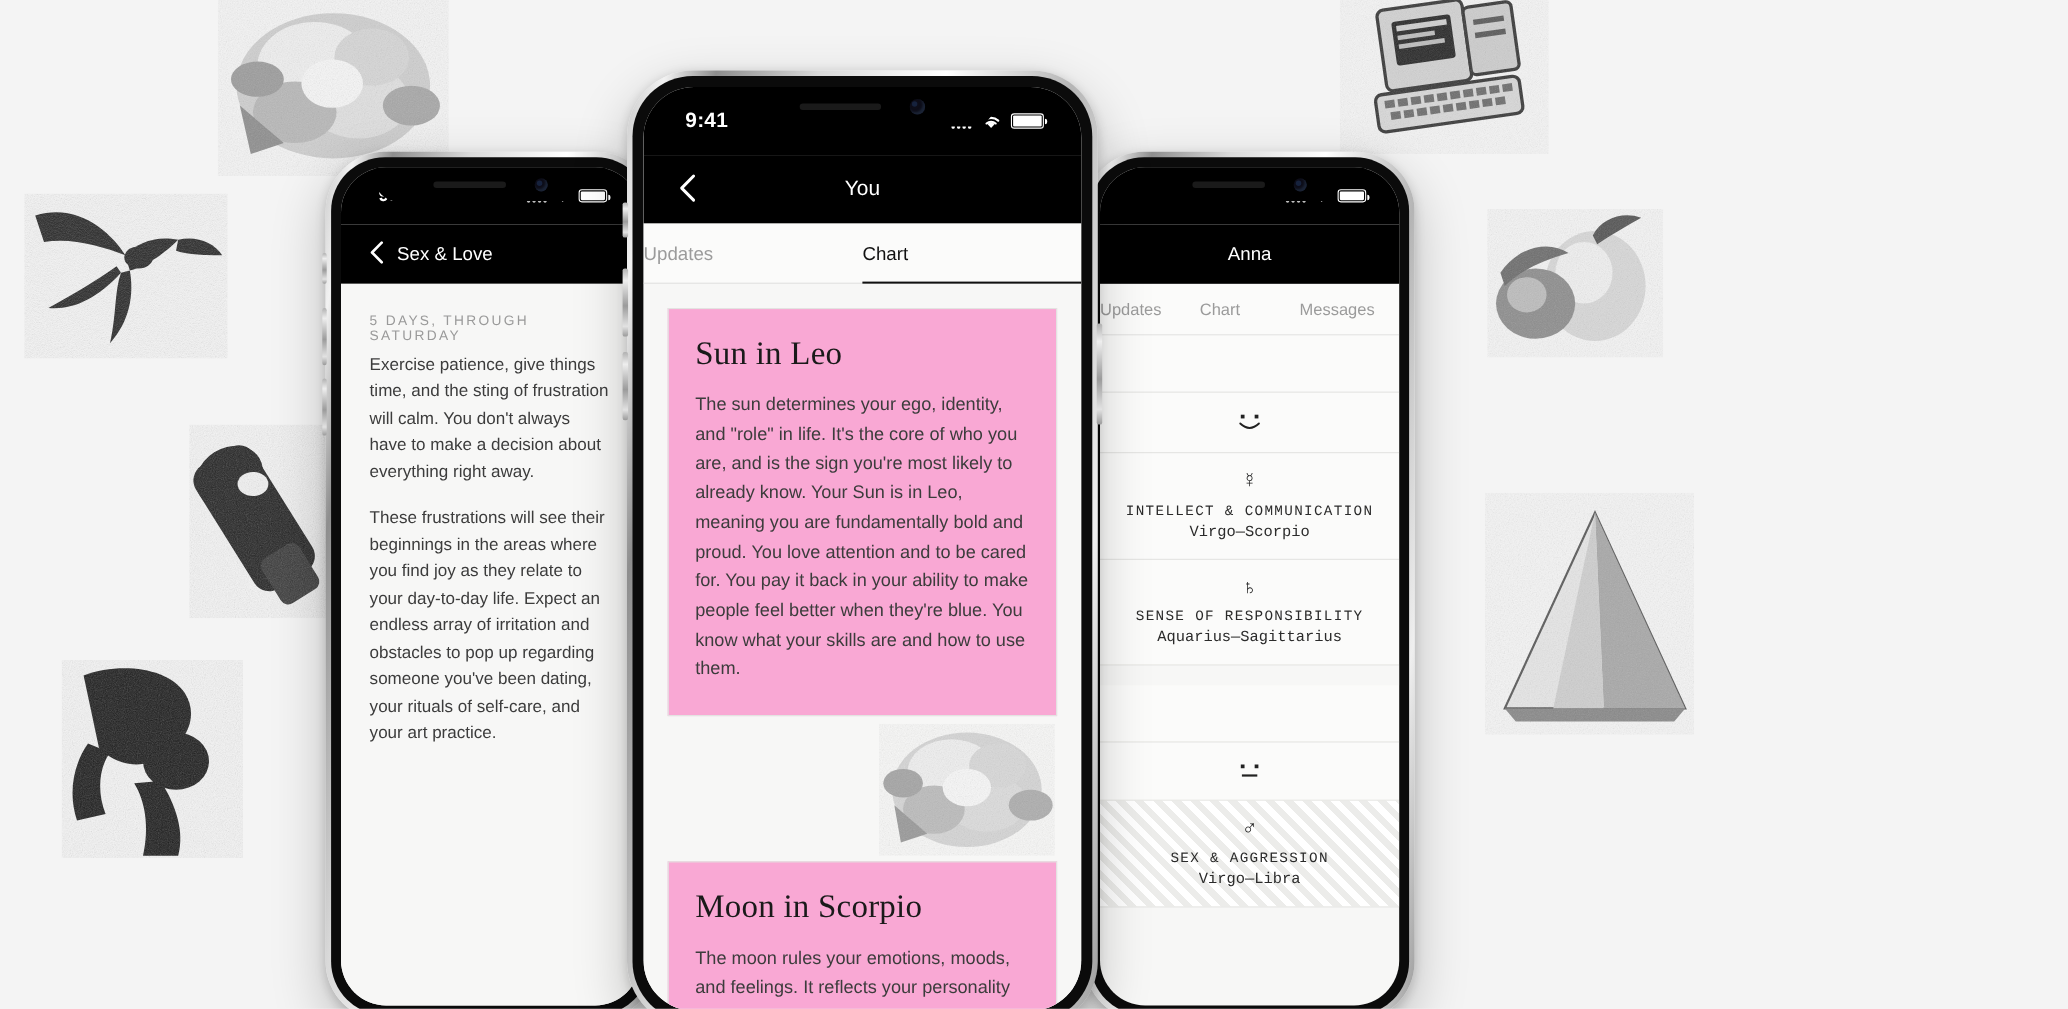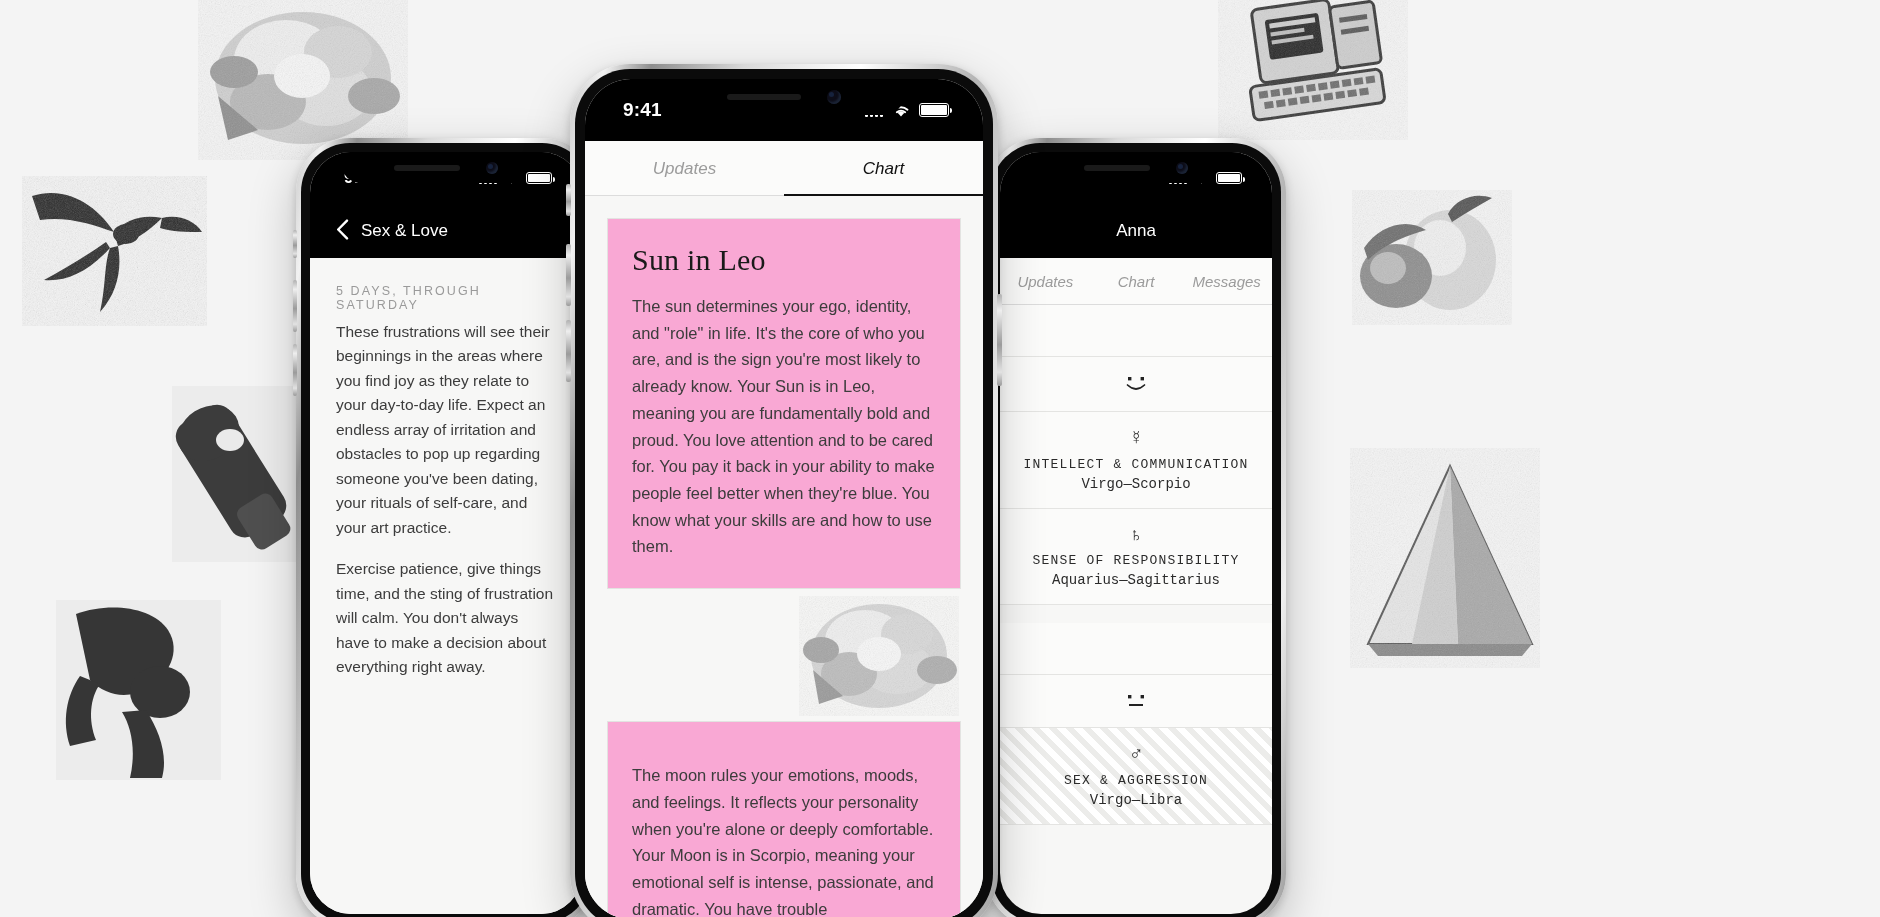--- a/index.html
+++ b/index.html
@@ -83,22 +83,22 @@
   .nav-back svg { display:block; }
   .nav-title-center {
     position: absolute; left: 0; right: 0; text-align: center;
     font-size: 17px; font-weight: 400;
   }
   .nav-title-left { font-size: 17px; font-weight: 400; margin-left: 4px; }
 
   
   .tabs { display: flex; background: #fbfbfa; border-bottom: 1px solid #dcdcdc; }
   .tab {
-    flex: 1; text-align: center; padding: 15px 0 14px;
-    font-size: 15.5px; color: #9b9b9b; position: relative; font-style: italic;
+    flex: 1; text-align: left; padding: 15px 0 14px;
+    font-size: 15.5px; color: #9b9b9b; position: relative;
   }
   .tab.active { color: #111; }
   .tab.active::after {
     content: ""; position: absolute; left: 0; right: 0; bottom: -1px;
     height: 2.5px; background: #111;
   }
 
   
   .content { background: #f7f7f6; height: 100%; overflow: hidden; position: relative; }
   .card {
@@ -461,22 +461,22 @@
           <span class="nav-back">
             <svg width="13" height="21" viewBox="0 0 13 21">
                 <path d="M11 1.6 L2.2 10.5 L11 19.4" stroke="#fff" stroke-width="2.4" fill="none" stroke-linecap="round" stroke-linejoin="round"></path>
               </svg>
           </span>
           <span class="nav-title-left">Sex &amp; Love</span>
         </div>
         <div class="content">
           <div class="article">
             <div class="eyebrow">5 DAYS, THROUGH SATURDAY</div>
+            <p>Exercise patience, give things time, and the sting of frustration will calm. You don't always have to make a decision about everything right away.</p>
             <p>These frustrations will see their beginnings in the areas where you find joy as they relate to your day-to-day life. Expect an endless array of irritation and obstacles to pop up regarding someone you've been dating, your rituals of self-care, and your art practice.</p>
-            <p>Exercise patience, give things time, and the sting of frustration will calm. You don't always have to make a decision about everything right away.</p>
           </div>
 
         </div>
       </div>
     </div>
   </div>
 
   <div class="phone" style="left:570px;top:64px;width:428px;height:870px;border-radius:60px;">
     <div class="btn-side" style="left:-4px;top:120px;width:5px;height:32px;"></div>
     <div class="btn-side" style="left:-4px;top:180px;width:5px;height:62px;"></div>
@@ -499,20 +499,28 @@
               </span>
             <svg width="20" height="15" viewBox="0 0 17 13">
                 <path d="M8.5 11.6 L5.6 8.4 a4.4 4.4 0 0 1 5.8 0 Z" fill="#fff"></path>
                 <path d="M2.9 5.8 a8.4 8.4 0 0 1 11.2 0" stroke="#fff" stroke-width="1.7" fill="none" stroke-linecap="round"></path>
                 <path d="M4.9 8.0 a5.6 5.6 0 0 1 7.2 0" stroke="#fff" stroke-width="1.7" fill="none" stroke-linecap="round"></path>
               </svg>
             <span class="battery" style="width:30px;height:14px;">
                 <b></b>
               </span>
           </div>
+        </div>
+        <div class="navbar" style="height:62px;padding:0 26px;">
+          <span class="nav-back">
+            <svg width="16" height="26" viewBox="0 0 13 21">
+                <path d="M11 1.6 L2.2 10.5 L11 19.4" stroke="#fff" stroke-width="2.2" fill="none" stroke-linecap="round" stroke-linejoin="round"></path>
+              </svg>
+          </span>
+          <div class="nav-title-center" style="font-size:19px;">You</div>
         </div>
         <div class="tabs">
           <div class="tab" style="font-size:17px;padding:18px 0 16px;">Updates</div>
           <div class="tab active" style="font-size:17px;padding:18px 0 16px;">Chart</div>
         </div>
         <div class="content">
           <div class="card" style="margin:22px 22px;padding:24px 24px 28px;">
             <h2 style="font-size:30px;">Sun in Leo</h2>
             <p style="font-size:16.5px;line-height:1.62;">The sun determines your ego, identity, and "role" in life. It's the core of who you are, and is the sign you're most likely to already know. Your Sun is in Leo, meaning you are fundamentally bold and proud. You love attention and to be cared for. You pay it back in your ability to make people feel better when they're blue. You know what your skills are and how to use them.</p>
           </div>
@@ -536,20 +544,21 @@
                 <ellipse cx="108" cy="38" rx="26" ry="20" fill="#d8d8d8"></ellipse>
                 <ellipse cx="80" cy="58" rx="22" ry="17" fill="#f7f7f7"></ellipse>
                 <ellipse cx="22" cy="54" rx="18" ry="13" fill="#a5a5a5"></ellipse>
                 <ellipse cx="138" cy="74" rx="20" ry="14" fill="#aeaeae"></ellipse>
                 <path d="M14 74 L44 100 L20 108 Z" fill="#9a9a9a"></path>
               </g>
               <rect x="0" y="0" width="160" height="120" fill="#777" filter="url(#grain8)" opacity="0.55"></rect>
             </svg>
           </div>
           <div class="card" style="margin:132px 22px 22px;padding:24px 24px 28px;">
+            <h2 style="font-size:30px;">Moon in Scorpio</h2>
             <p style="font-size:16.5px;line-height:1.62;">The moon rules your emotions, moods, and feelings. It reflects your personality when you're alone or deeply comfortable. Your Moon is in Scorpio, meaning your emotional self is intense, passionate, and dramatic. You have trouble</p>
           </div>
         </div>
       </div>
     </div>
   </div>
 
 </div>
 
 </body></html>

